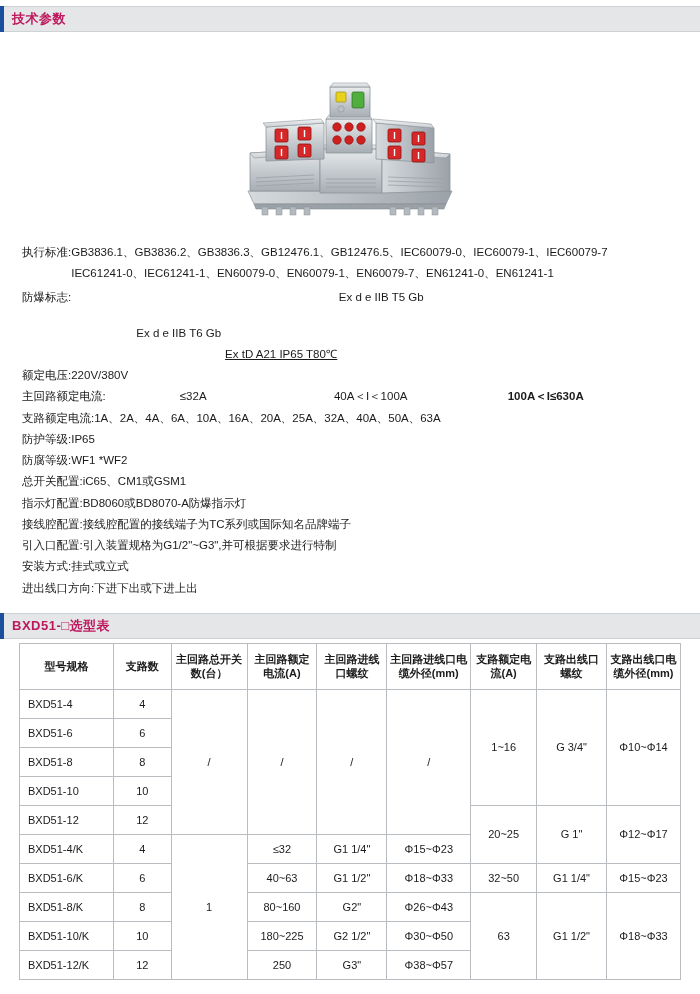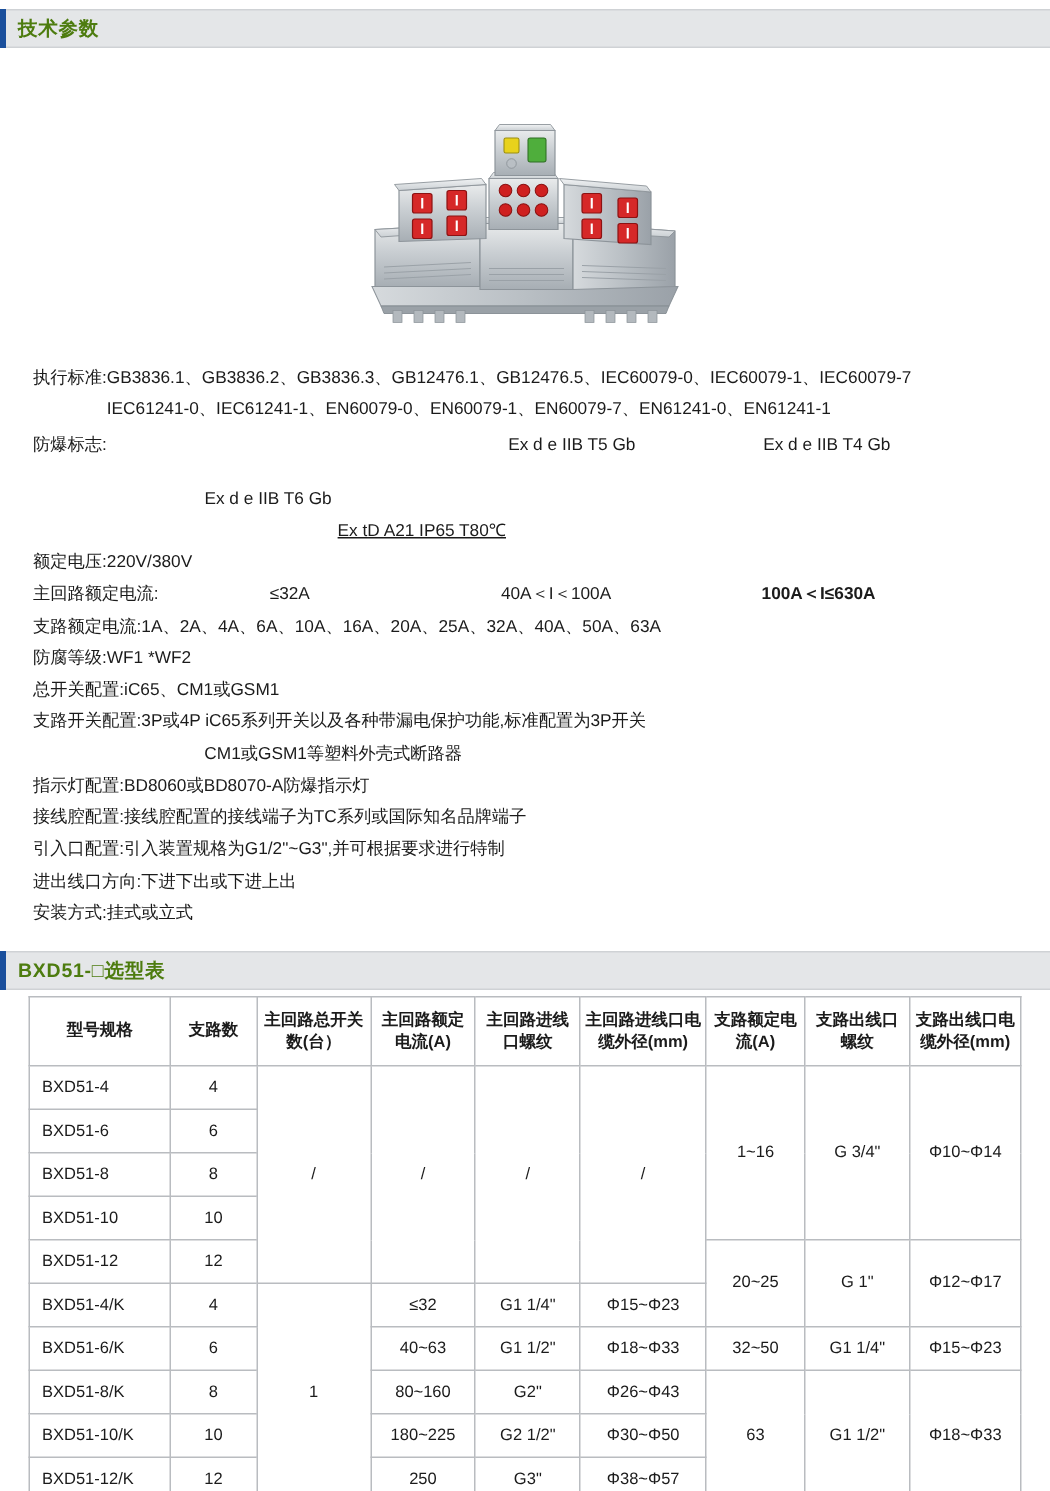--- a/index.html
+++ b/index.html
@@ -25,21 +25,21 @@
   }
   .section-head .accent {
     width: 4px;
     height: 26px;
     background: #1a4f9c;
     margin-right: 8px;
   }
   .section-head .title {
     font-size: 13px;
     font-weight: bold;
-    color: #4d7c0f;
+    color: #be185d;
     letter-spacing: 0.5px;
   }
 
   
   .product-img {
     height: 200px;
     display: flex;
     align-items: center;
     justify-content: center;
     margin-top: 4px;
@@ -217,21 +217,20 @@
         <div>IEC61241-0、IEC61241-1、EN60079-0、EN60079-1、EN60079-7、EN61241-0、EN61241-1</div>
       </div>
     </div>
 
     <div class="marks-row">
       <div class="spec-label">防爆标志:</div>
       <div class="marks-grid">
         <div class="marks-line1">
           <span class="m1">Ex d e IIB T6 Gb</span>
           <span class="m2">Ex d e IIB T5 Gb</span>
-          <span class="m3">Ex d e IIB T4 Gb</span>
         </div>
         <div class="marks-line2">Ex tD A21 IP65 T80℃</div>
       </div>
     </div>
 
     <div class="spec-row">
       <div class="spec-label">额定电压:</div>
       <div class="spec-val">220V/380V</div>
     </div>
 
@@ -242,62 +241,59 @@
         <span class="c2">40A＜I＜100A</span>
         <span class="c3">100A＜I≤630A</span>
       </div>
     </div>
 
     <div class="spec-row">
       <div class="spec-label">支路额定电流:</div>
       <div class="spec-val">1A、2A、4A、6A、10A、16A、20A、25A、32A、40A、50A、63A</div>
     </div>
 
+    <div class="spec-row">
+      <div class="spec-label">防护等级:</div>
+      <div class="spec-val">IP65</div>
+    </div>
 
     <div class="spec-row">
       <div class="spec-label">防腐等级:</div>
       <div class="spec-val">WF1  *WF2</div>
     </div>
 
     <div class="spec-row">
       <div class="spec-label">总开关配置:</div>
       <div class="spec-val">iC65、CM1或GSM1</div>
     </div>
 
-    <div class="spec-row">
-      <div class="spec-label">支路开关配置:</div>
-      <div class="spec-val">
-        <div>3P或4P iC65系列开关以及各种带漏电保护功能,标准配置为3P开关</div>
-        <div class="spec-val-indent">CM1或GSM1等塑料外壳式断路器</div>
-      </div>
-    </div>
 
     <div class="spec-row">
       <div class="spec-label">指示灯配置:</div>
       <div class="spec-val">BD8060或BD8070-A防爆指示灯</div>
     </div>
 
     <div class="spec-row">
       <div class="spec-label">接线腔配置:</div>
       <div class="spec-val">接线腔配置的接线端子为TC系列或国际知名品牌端子</div>
     </div>
 
     <div class="spec-row">
       <div class="spec-label">引入口配置:</div>
       <div class="spec-val">引入装置规格为G1/2"~G3",并可根据要求进行特制</div>
     </div>
 
     <div class="spec-row">
+      <div class="spec-label">安装方式:</div>
+      <div class="spec-val">挂式或立式</div>
+    </div>
+
+    <div class="spec-row">
       <div class="spec-label">进出线口方向:</div>
       <div class="spec-val">下进下出或下进上出</div>
-    </div>
-
-    <div class="spec-row">
-      <div class="spec-label">安装方式:</div>
-      <div class="spec-val">挂式或立式</div>
     </div>
   </div>
 
   <div class="section-head">
     <div class="accent"></div>
     <div class="title">BXD51-□选型表</div>
   </div>
 
   <table class="seltab">
     <colgroup>

